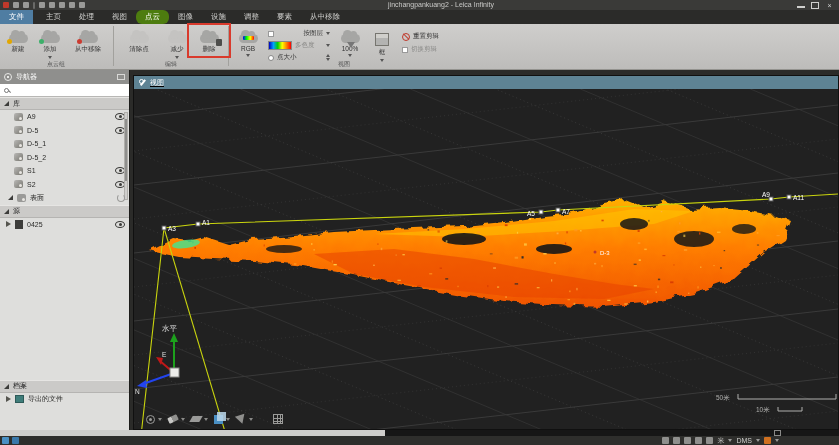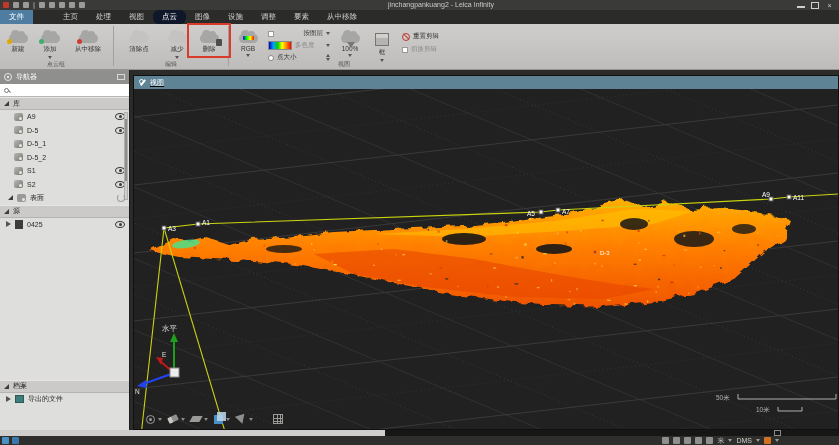--- a/index.html
+++ b/index.html
@@ -14,22 +14,22 @@
   .qicon.sep { width:2px; height:7px; background:#6a6a68; }
   .win-title { flex:1; text-align:center; color:#c9c9c7; font-size:7px; line-height:10px; }
   .win-controls { display:flex; gap:6px; padding-right:5px; }
   .wc { width:9px; height:7px; color:#cfcfcd; font-size:7px; line-height:7px; text-align:center; }
   .wc-min { border-bottom:2px solid #cfcfcd; height:6px; width:8px; }
   .wc-max { border:1px solid #cfcfcd; width:8px; height:7px; }
 
   
   .tabbar { position:absolute; left:0; top:10px; width:839px; height:14px; background:#2b2b29; display:flex; align-items:stretch; }
   .tab { color:#d0d0ce; font-size:7.5px; line-height:14px; padding:0 9px; white-space:nowrap; }
-  .tab.file { background:#4f7da2; color:#fff; margin-right:21px; }
-  .tab.active { background:#0f172a; color:#fff;border-radius:6px; }
+  .tab.file { background:#4f7da2; color:#fff; margin-right:4px; }
+  .tab.active { background:#4d7c0f; color:#fff;border-radius:6px; }
 
   
   .ribbon { position:absolute; left:0; top:24px; width:839px; height:46px; background:linear-gradient(#cfcecc,#bdbcba); border-bottom:1px solid #94938f; display:flex; }
   .rgroup { position:relative; display:flex; align-items:flex-start; padding:2px 2px 8px 2px; }
   .glabel { position:absolute; bottom:0; left:0; right:0; text-align:center; font-size:6px; color:#555; }
   .vsep { width:1px; background:#a2a19d; margin:2px 1px 3px 1px; }
   .rbtn { width:32px; display:flex; flex-direction:column; align-items:center; padding-top:3px; gap:2px; }
   .rbtn .lbl { font-size:6.5px; color:#333; white-space:nowrap; }
   .rbtn.wide { width:44px; }
   .caret { width:0; height:0; border-left:2.5px solid transparent; border-right:2.5px solid transparent; border-top:3.5px solid #555; }

